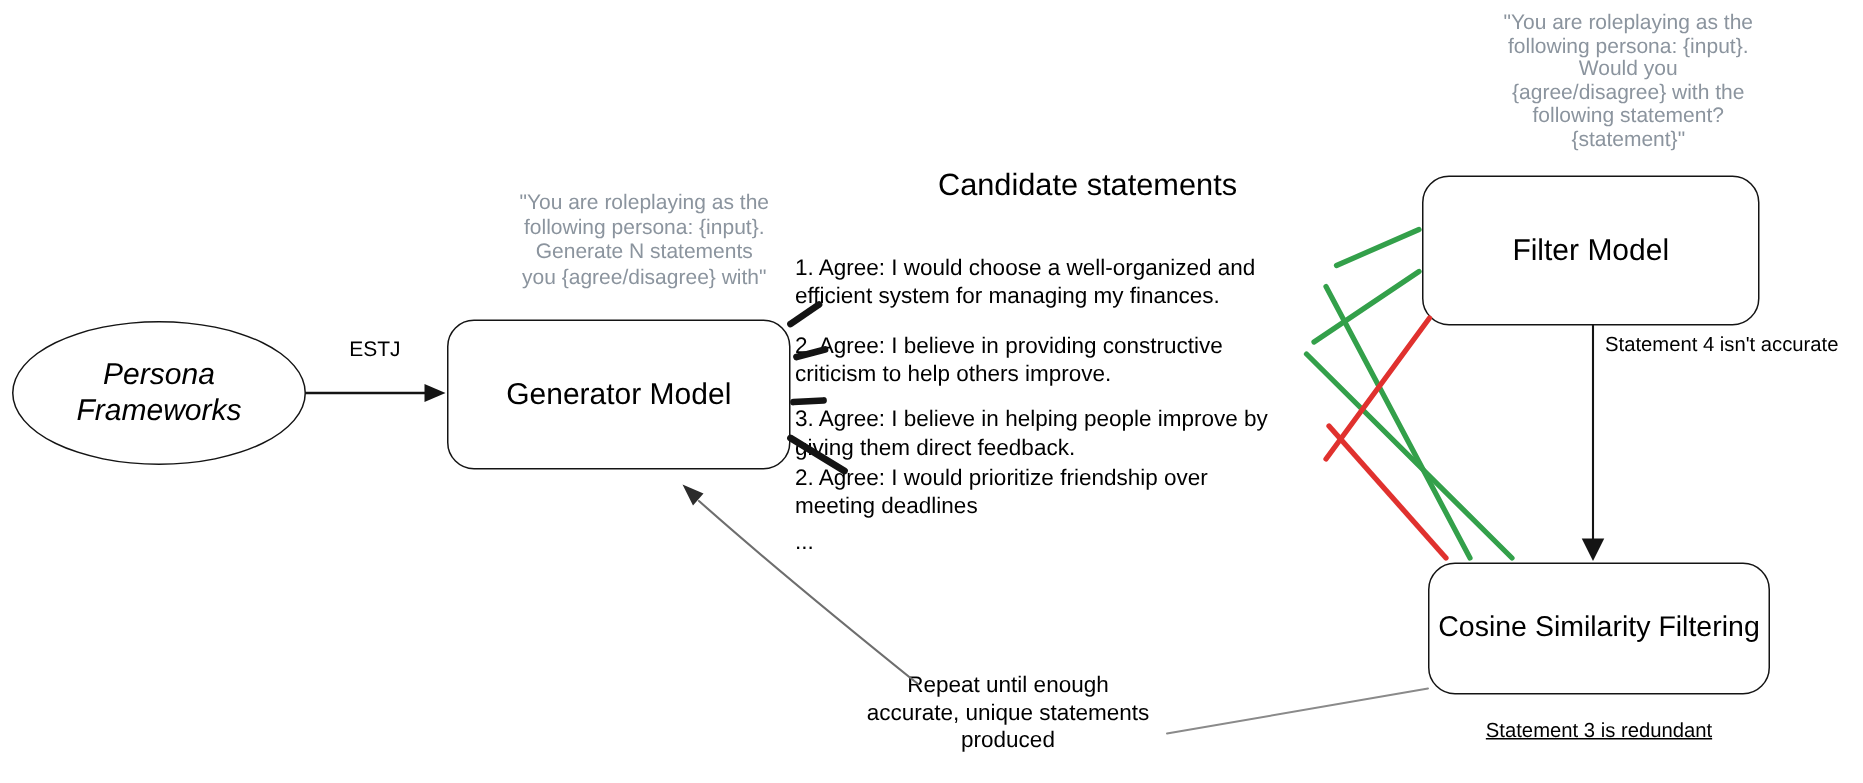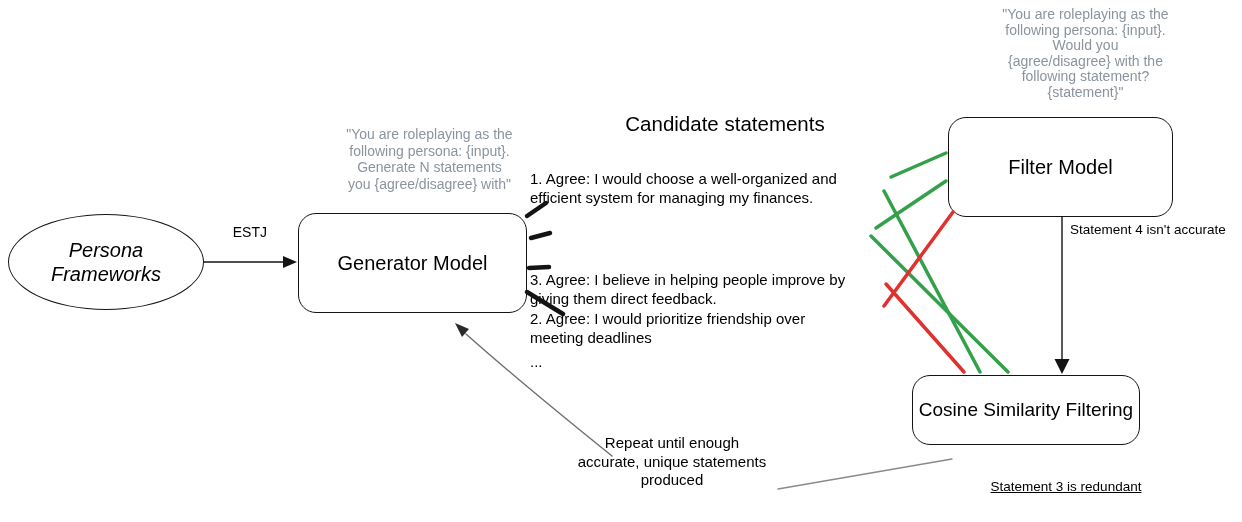--- a/index.html
+++ b/index.html
@@ -40,53 +40,55 @@
   </div>
 
   <div class="node rect" style="left:948px;top:117px;width:225px;height:100px;">
     <span>Filter Model</span>
   </div>
 
   <div class="node rect" style="left:298px;top:213px;width:229px;height:100px;">
     <span>Generator Model</span>
   </div>
 
-  <div class="node rect" style="left:912px;top:375px;width:228px;height:70px;font-size:19px;">
+  <div class="node rect" style="left:952px;top:375px;width:228px;height:88px;font-size:19px;">
     <span>Cosine Similarity Filtering</span>
   </div>
 
   <div class="prompt" style="left:322px;top:126px;width:215px;line-height:16.5px;">"You are roleplaying as the
 following persona: {input}.
 Generate N statements
 you {agree/disagree} with"</div>
 
   <div class="prompt" style="left:958px;top:7px;width:255px;">"You are roleplaying as the
 following persona: {input}.
 Would you
 {agree/disagree} with the
 following statement?
 {statement}"</div>
 
   <div class="heading" style="left:565px;top:112px;width:320px;">Candidate statements</div>
 
   <div class="statement" style="top:169px;">1. Agree: I would choose a well-organized and
 efficient system for managing my finances.</div>
+  <div class="statement" style="top:221px;">2. Agree: I believe in providing constructive
+criticism to help others improve.</div>
   <div class="statement" style="top:270px;">3. Agree: I believe in helping people improve by
 giving them direct feedback.</div>
   <div class="statement" style="top:309px;">2. Agree: I would prioritize friendship over
 meeting deadlines</div>
   <div class="statement" style="top:352px;">...</div>
 
   <div class="estj" style="left:207px;top:224px;width:60px;">ESTJ</div>
 
   <div class="small-label" style="left:1070px;top:222px;">Statement 4 isn't accurate</div>
 
   <div class="small-label" style="left:952px;top:479px;width:228px;text-align:center;text-decoration:underline;">Statement 3 is redundant</div>
 
-  <div class="note" style="left:557px;top:434px;width:230px;">Repeat until enough
+  <div class="note" style="left:557px;top:448px;width:230px;">Repeat until enough
 accurate, unique statements
 produced</div>
 
   <svg class="overlay" width="1242" height="522" viewBox="0 0 1242 522">
 
     <line class="conn" x1="204" y1="262" x2="284" y2="262" stroke="#141414" stroke-width="1.6"></line>
     <polygon points="297,262 283,256 283,268" fill="#141414"></polygon>
 
     <line class="conn" x1="527" y1="216" x2="546" y2="203" stroke="#141414" stroke-width="4.5"></line>
     <line class="conn" x1="531" y1="238" x2="550" y2="233" stroke="#141414" stroke-width="4.5"></line>

